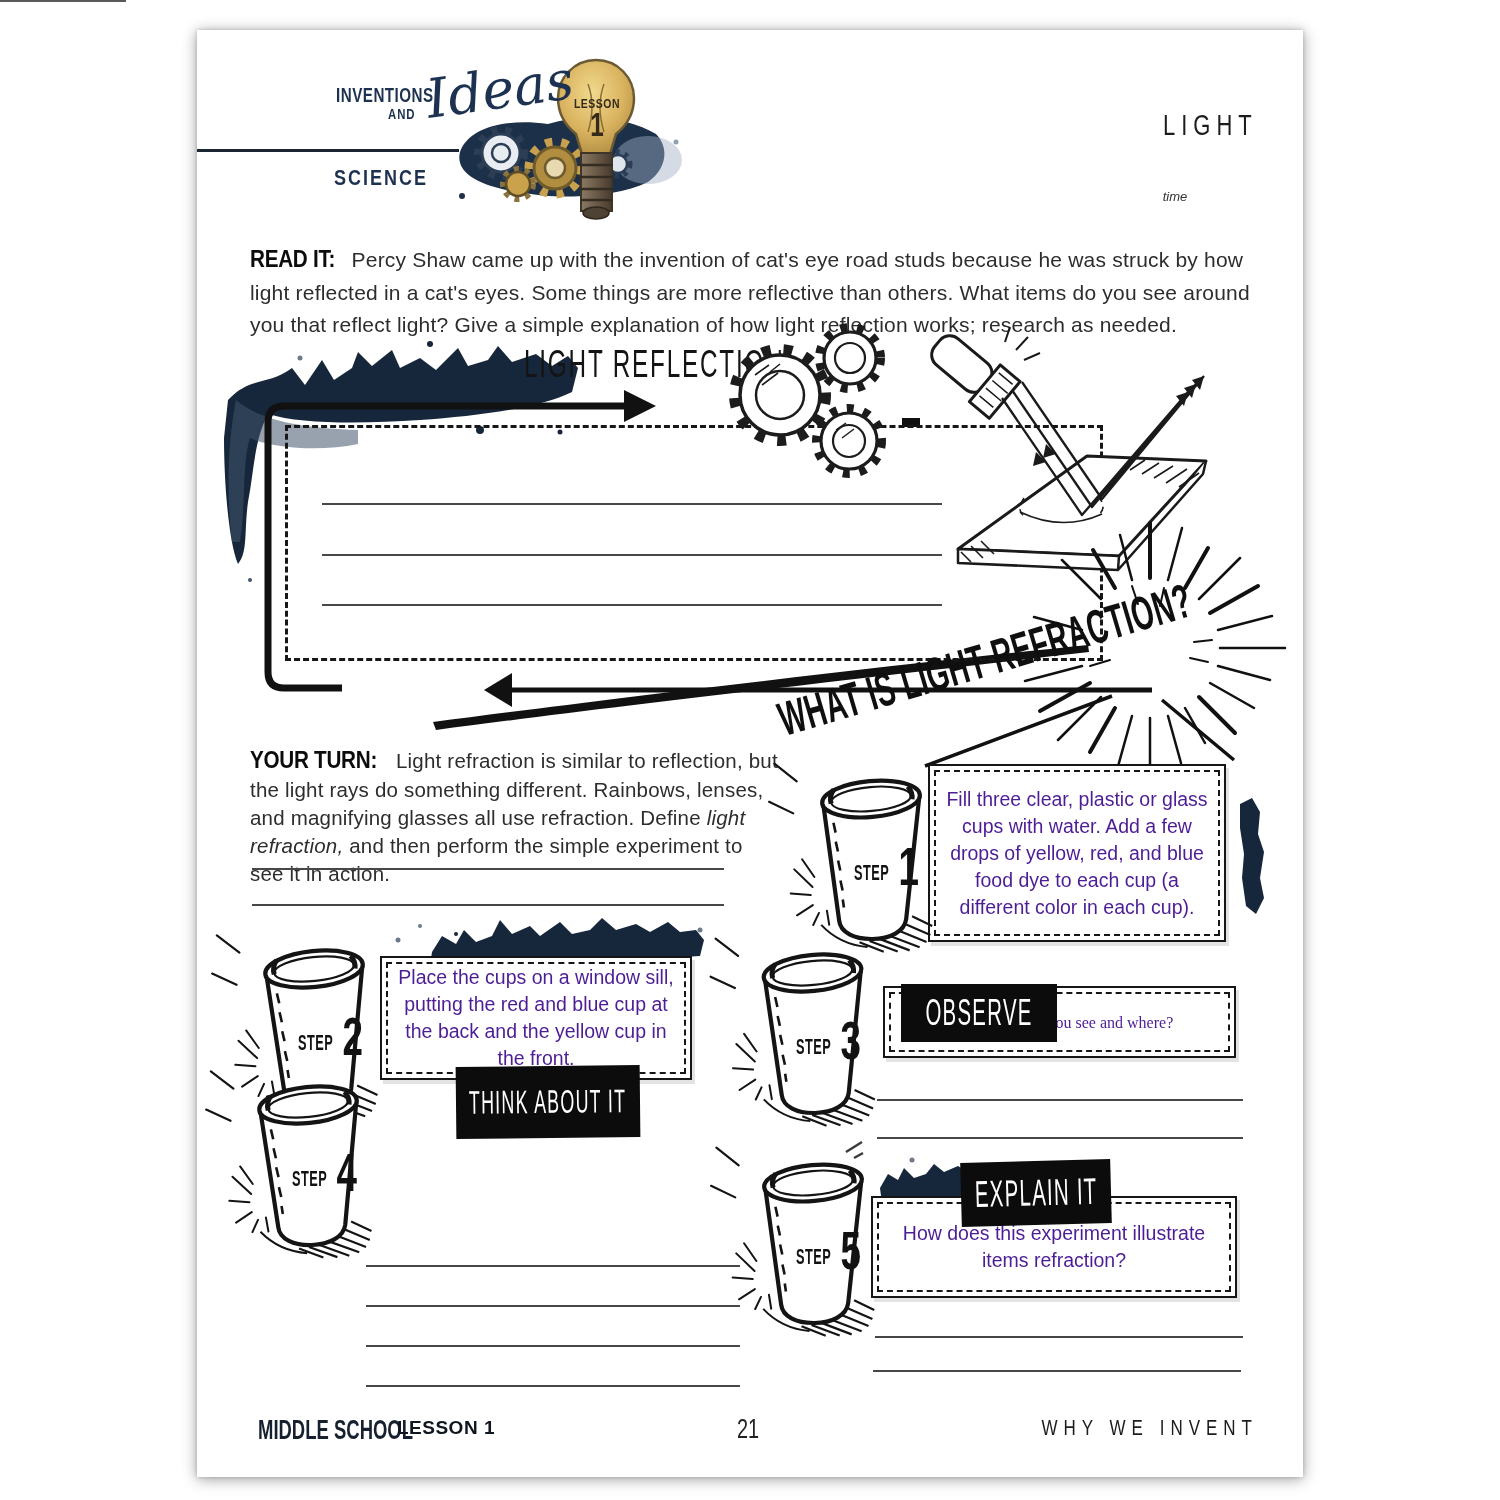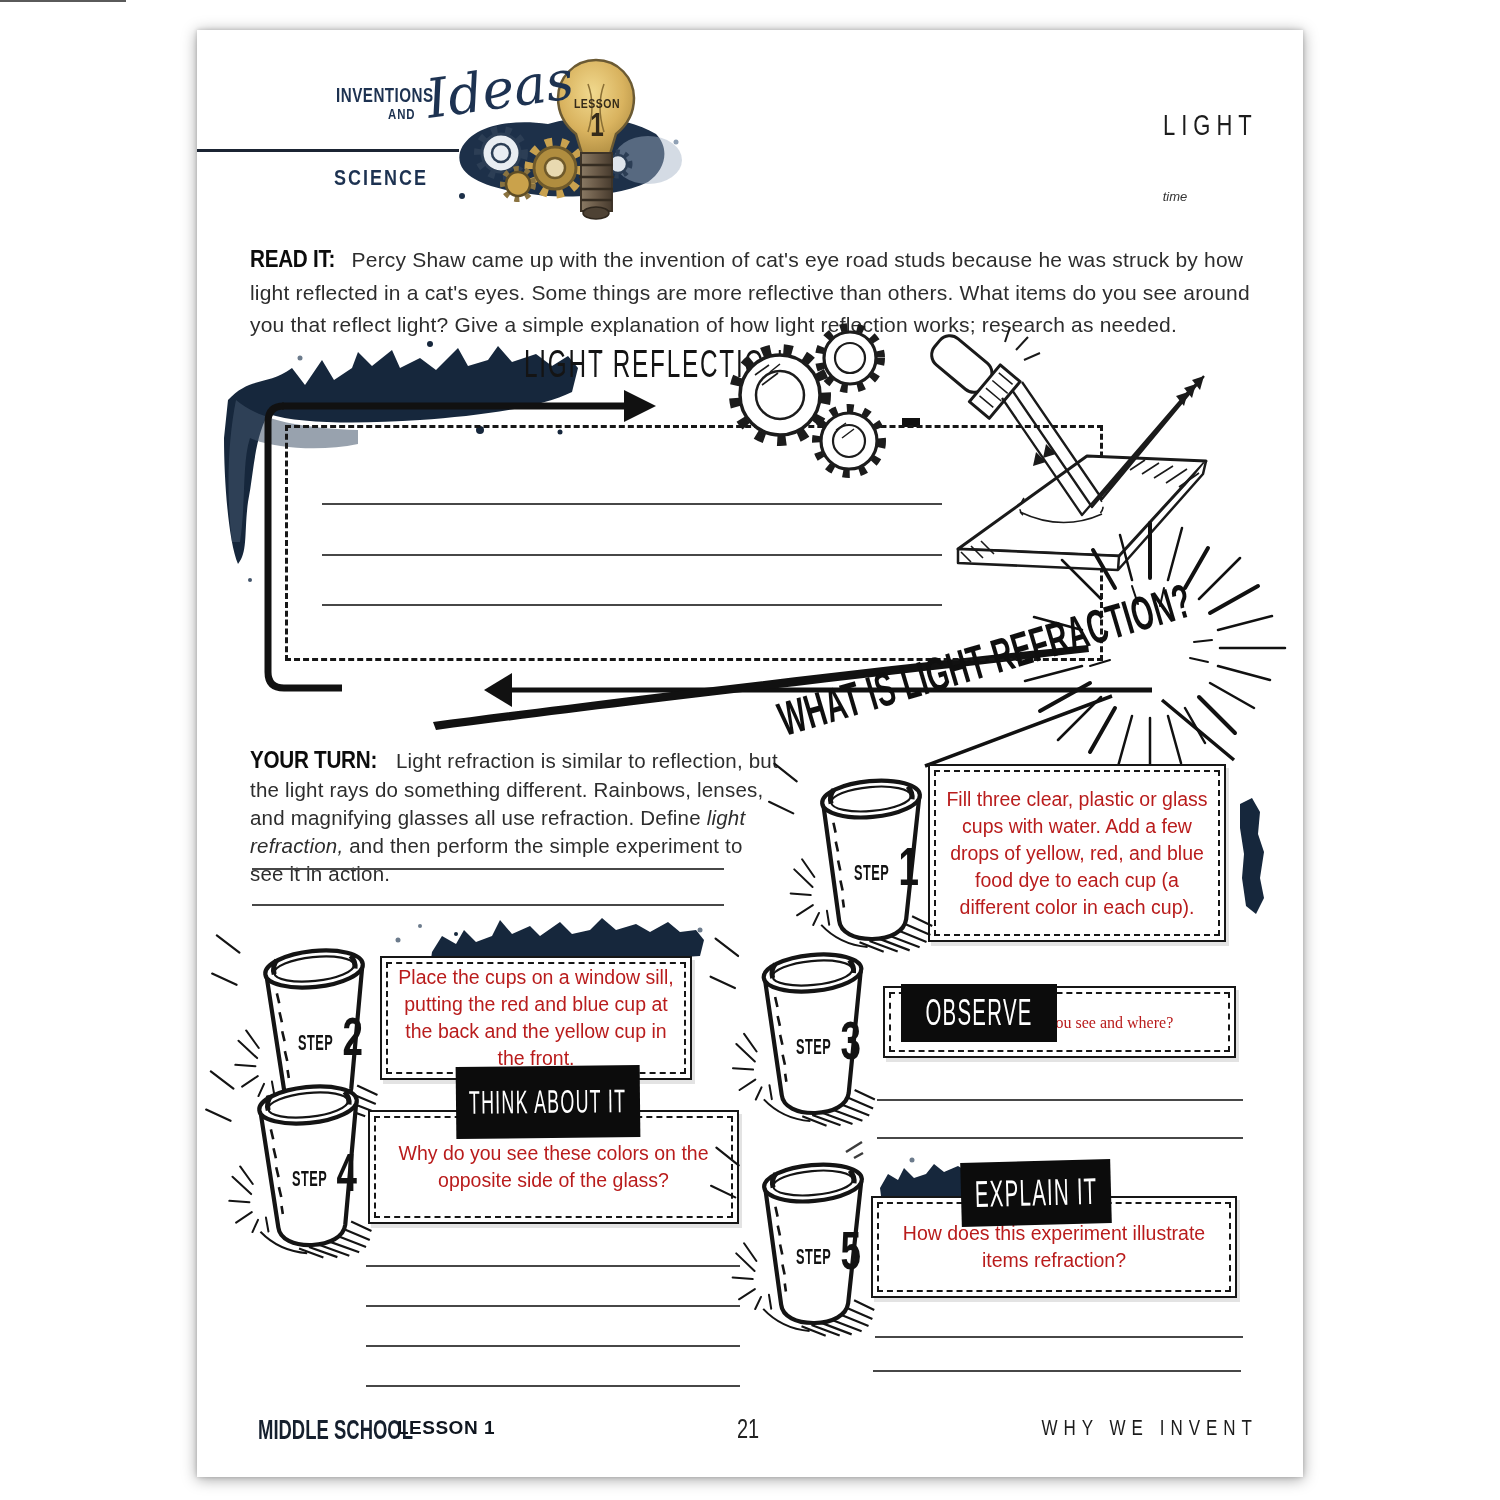--- a/index.html
+++ b/index.html
@@ -32,21 +32,21 @@
   
   #lr-title{left:524px;top:342px;font-size:27px;color:#141414;letter-spacing:2px;transform:scale(.9,1.45);}
   #headline{left:780px;top:702px;font-size:33px;font-weight:700;color:#0f0f0f;letter-spacing:.5px;
             transform-origin:left center;transform:rotate(-16.5deg) scale(.85,1.45);white-space:nowrap;}
   
   #refl-box{left:285px;top:425px;width:812px;height:230px;border:3px dashed #171717;}
   .wline{position:absolute;height:2px;background:#474747;}
   
   .stepbox{position:absolute;background:#fff;border:2px solid #161616;box-shadow:3px 4px 0 rgba(60,60,60,.14);}
   .stepbox .dash{position:absolute;inset:4px;border:2.5px dashed #161616;display:flex;align-items:center;justify-content:center;text-align:center;padding:4px 10px;box-sizing:border-box;}
-  .stepbox p{margin:0;font-size:19.5px;line-height:27px;color:#b91c1c;}
+  .stepbox p{margin:0;font-size:19.5px;line-height:27px;color:#4c1d95;}
   #box1{left:928px;top:764px;width:294px;height:174px;}
   #box2{left:380px;top:956px;width:308px;height:120px;}
   #box3{left:883px;top:986px;width:349px;height:68px;}
   #box3 p{font-size:16px;font-family:Liberation Serif, serif;}
   #box4{left:368px;top:1110px;width:367px;height:110px;}
   #box4 p{font-size:19.5px;}
   #box5{left:871px;top:1196px;width:362px;height:98px;}
   
   .tag{position:absolute;background:#0c0c0c;display:flex;align-items:center;justify-content:center;}
   .tag span{color:#fff;display:inline-block;transform:scale(.85,1.55);font-size:24px;letter-spacing:1.5px;white-space:nowrap;}
@@ -275,25 +275,20 @@
   <div class="stepbox" id="box2">
     <div class="dash">
       <p>Place the cups on a window sill, putting the red and blue cup at the back and the yellow cup in the front.</p>
     </div>
   </div>
   <div class="stepbox" id="box3">
     <div class="dash">
       <p>What colors do you see and where?</p>
     </div>
   </div>
-  <div class="stepbox" id="box4">
-    <div class="dash">
-      <p>Why do you see these colors on the opposite side of the glass?</p>
-    </div>
-  </div>
   <div class="stepbox" id="box5">
     <div class="dash">
       <p>How does this experiment illustrate items refraction?</p>
     </div>
   </div>
 
   <div class="tag" id="tag3">
     <span>OBSERVE</span>
   </div>
   <div class="tag" id="tag4">

